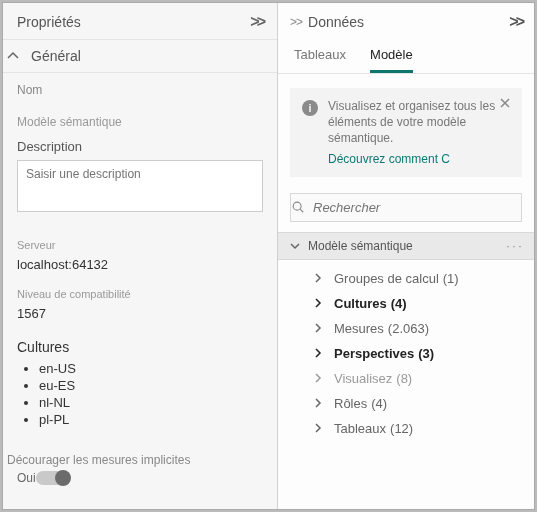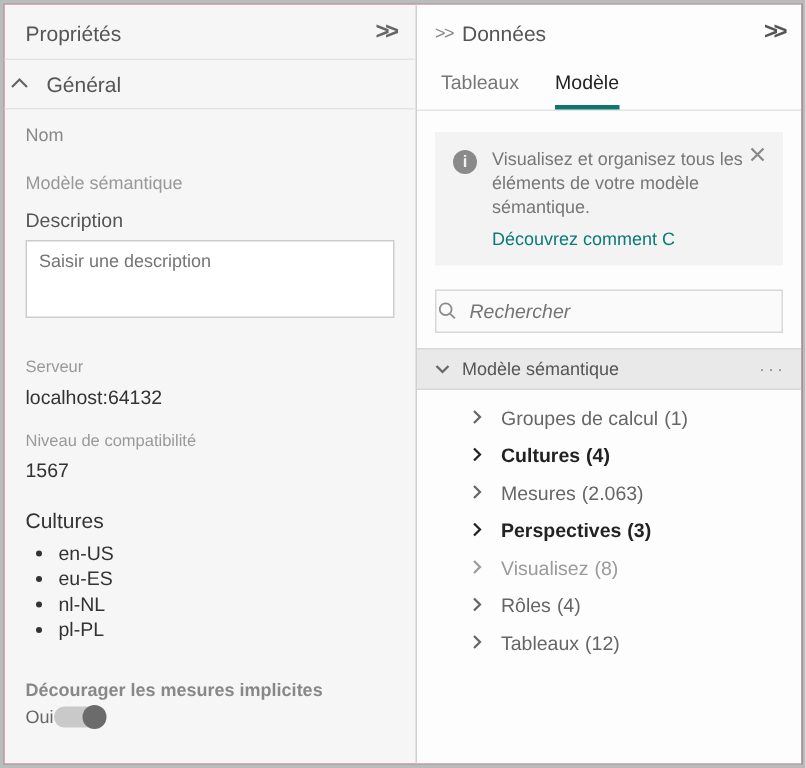--- a/index.html
+++ b/index.html
@@ -79,21 +79,21 @@
     font-family: inherit;
     font-size: 12px;
     padding: 6px 8px;
     color: #888;
   }
   .small-label { color: #999; font-size: 11px; padding: 14px 14px 2px 14px; }
   .plain-value { color: #333; font-size: 13px; padding: 4px 14px 2px 14px; }
   .cultures-label { color: #333; font-size: 14px; padding: 16px 14px 4px 14px; }
   .cultures-list { padding: 2px 14px 4px 36px; color: #333; font-size: 13px; }
   .cultures-list li { list-style: disc; margin-bottom: 2px; }
-  .discourage-label { color: #888; font-size: 12px; padding: 20px 14px 4px 14px; font-weight: bold; }
+  .discourage-label { color: #888; font-size: 12px; padding: 20px 14px 4px 4px; }
   .toggle-row { display:flex; align-items:center; gap:0; padding: 0 14px 14px 14px; color:#666; font-size:12px;}
   .toggle {
     width: 34px; height: 14px; border-radius: 8px;
     background: #c9c9c9; position: relative;
   }
   .toggle .knob {
     width: 16px; height: 16px; border-radius: 50%;
     background: #6b6b6b; position: absolute; top: -1px; right: -1px;
   }
 

